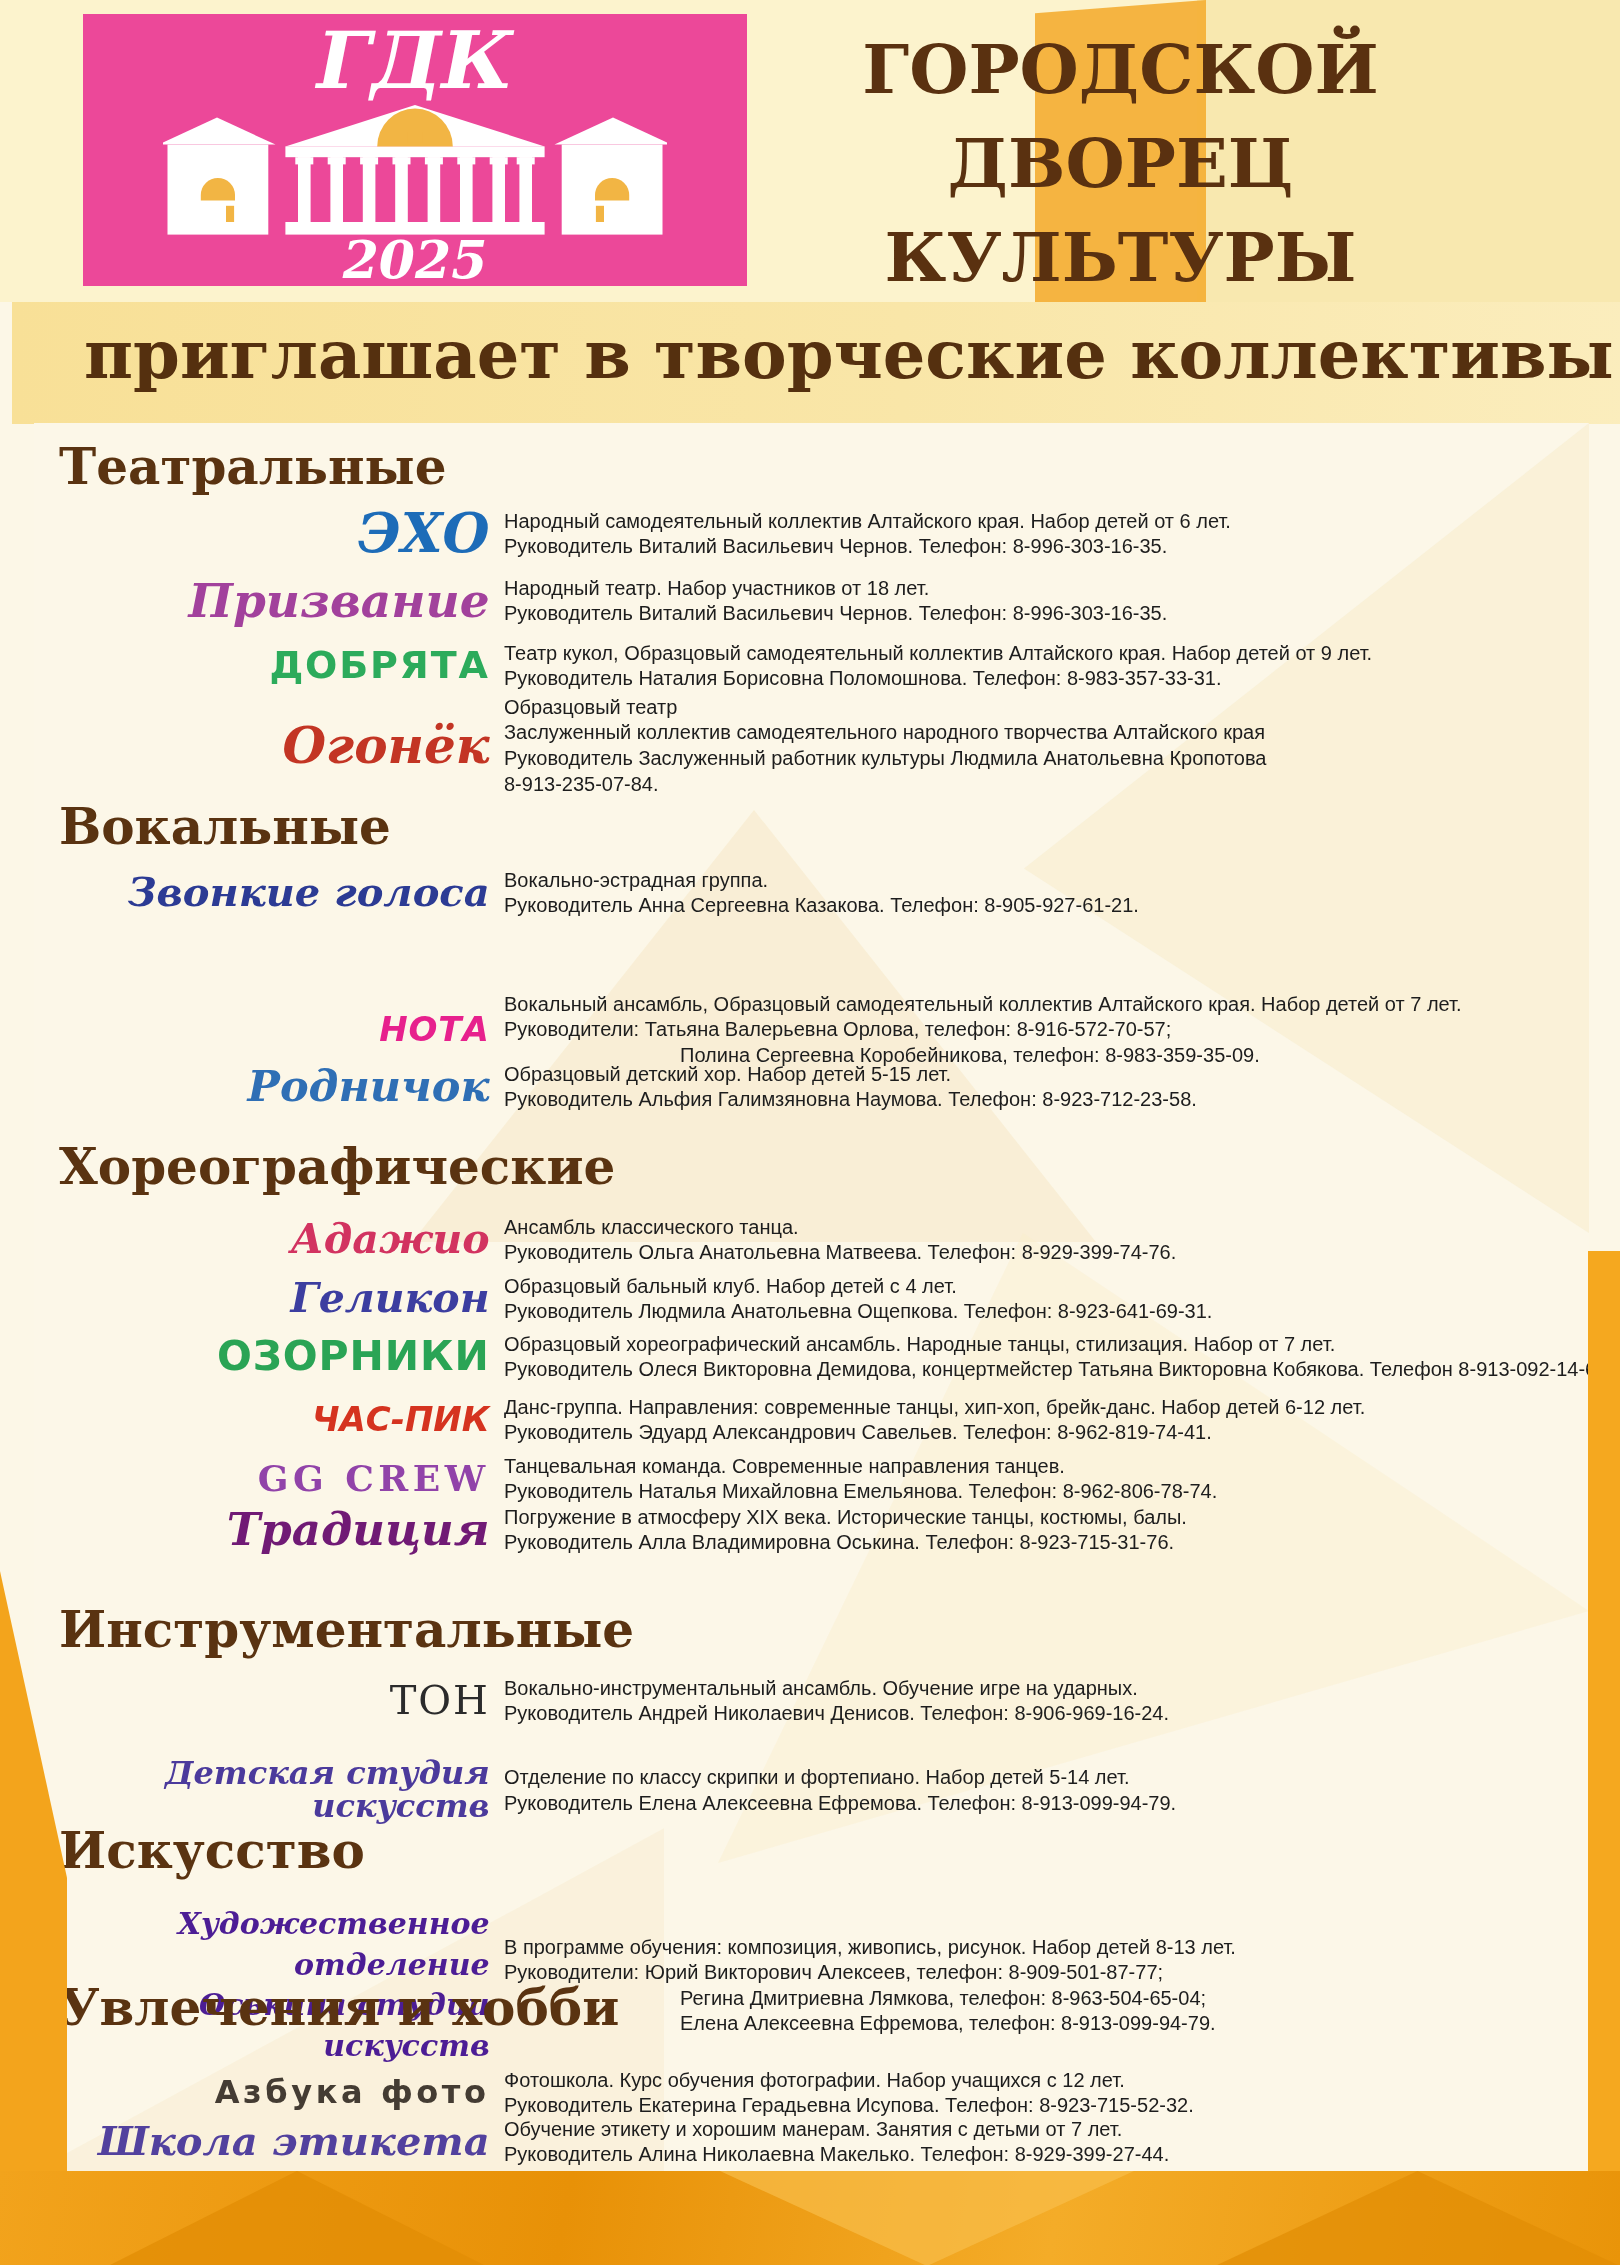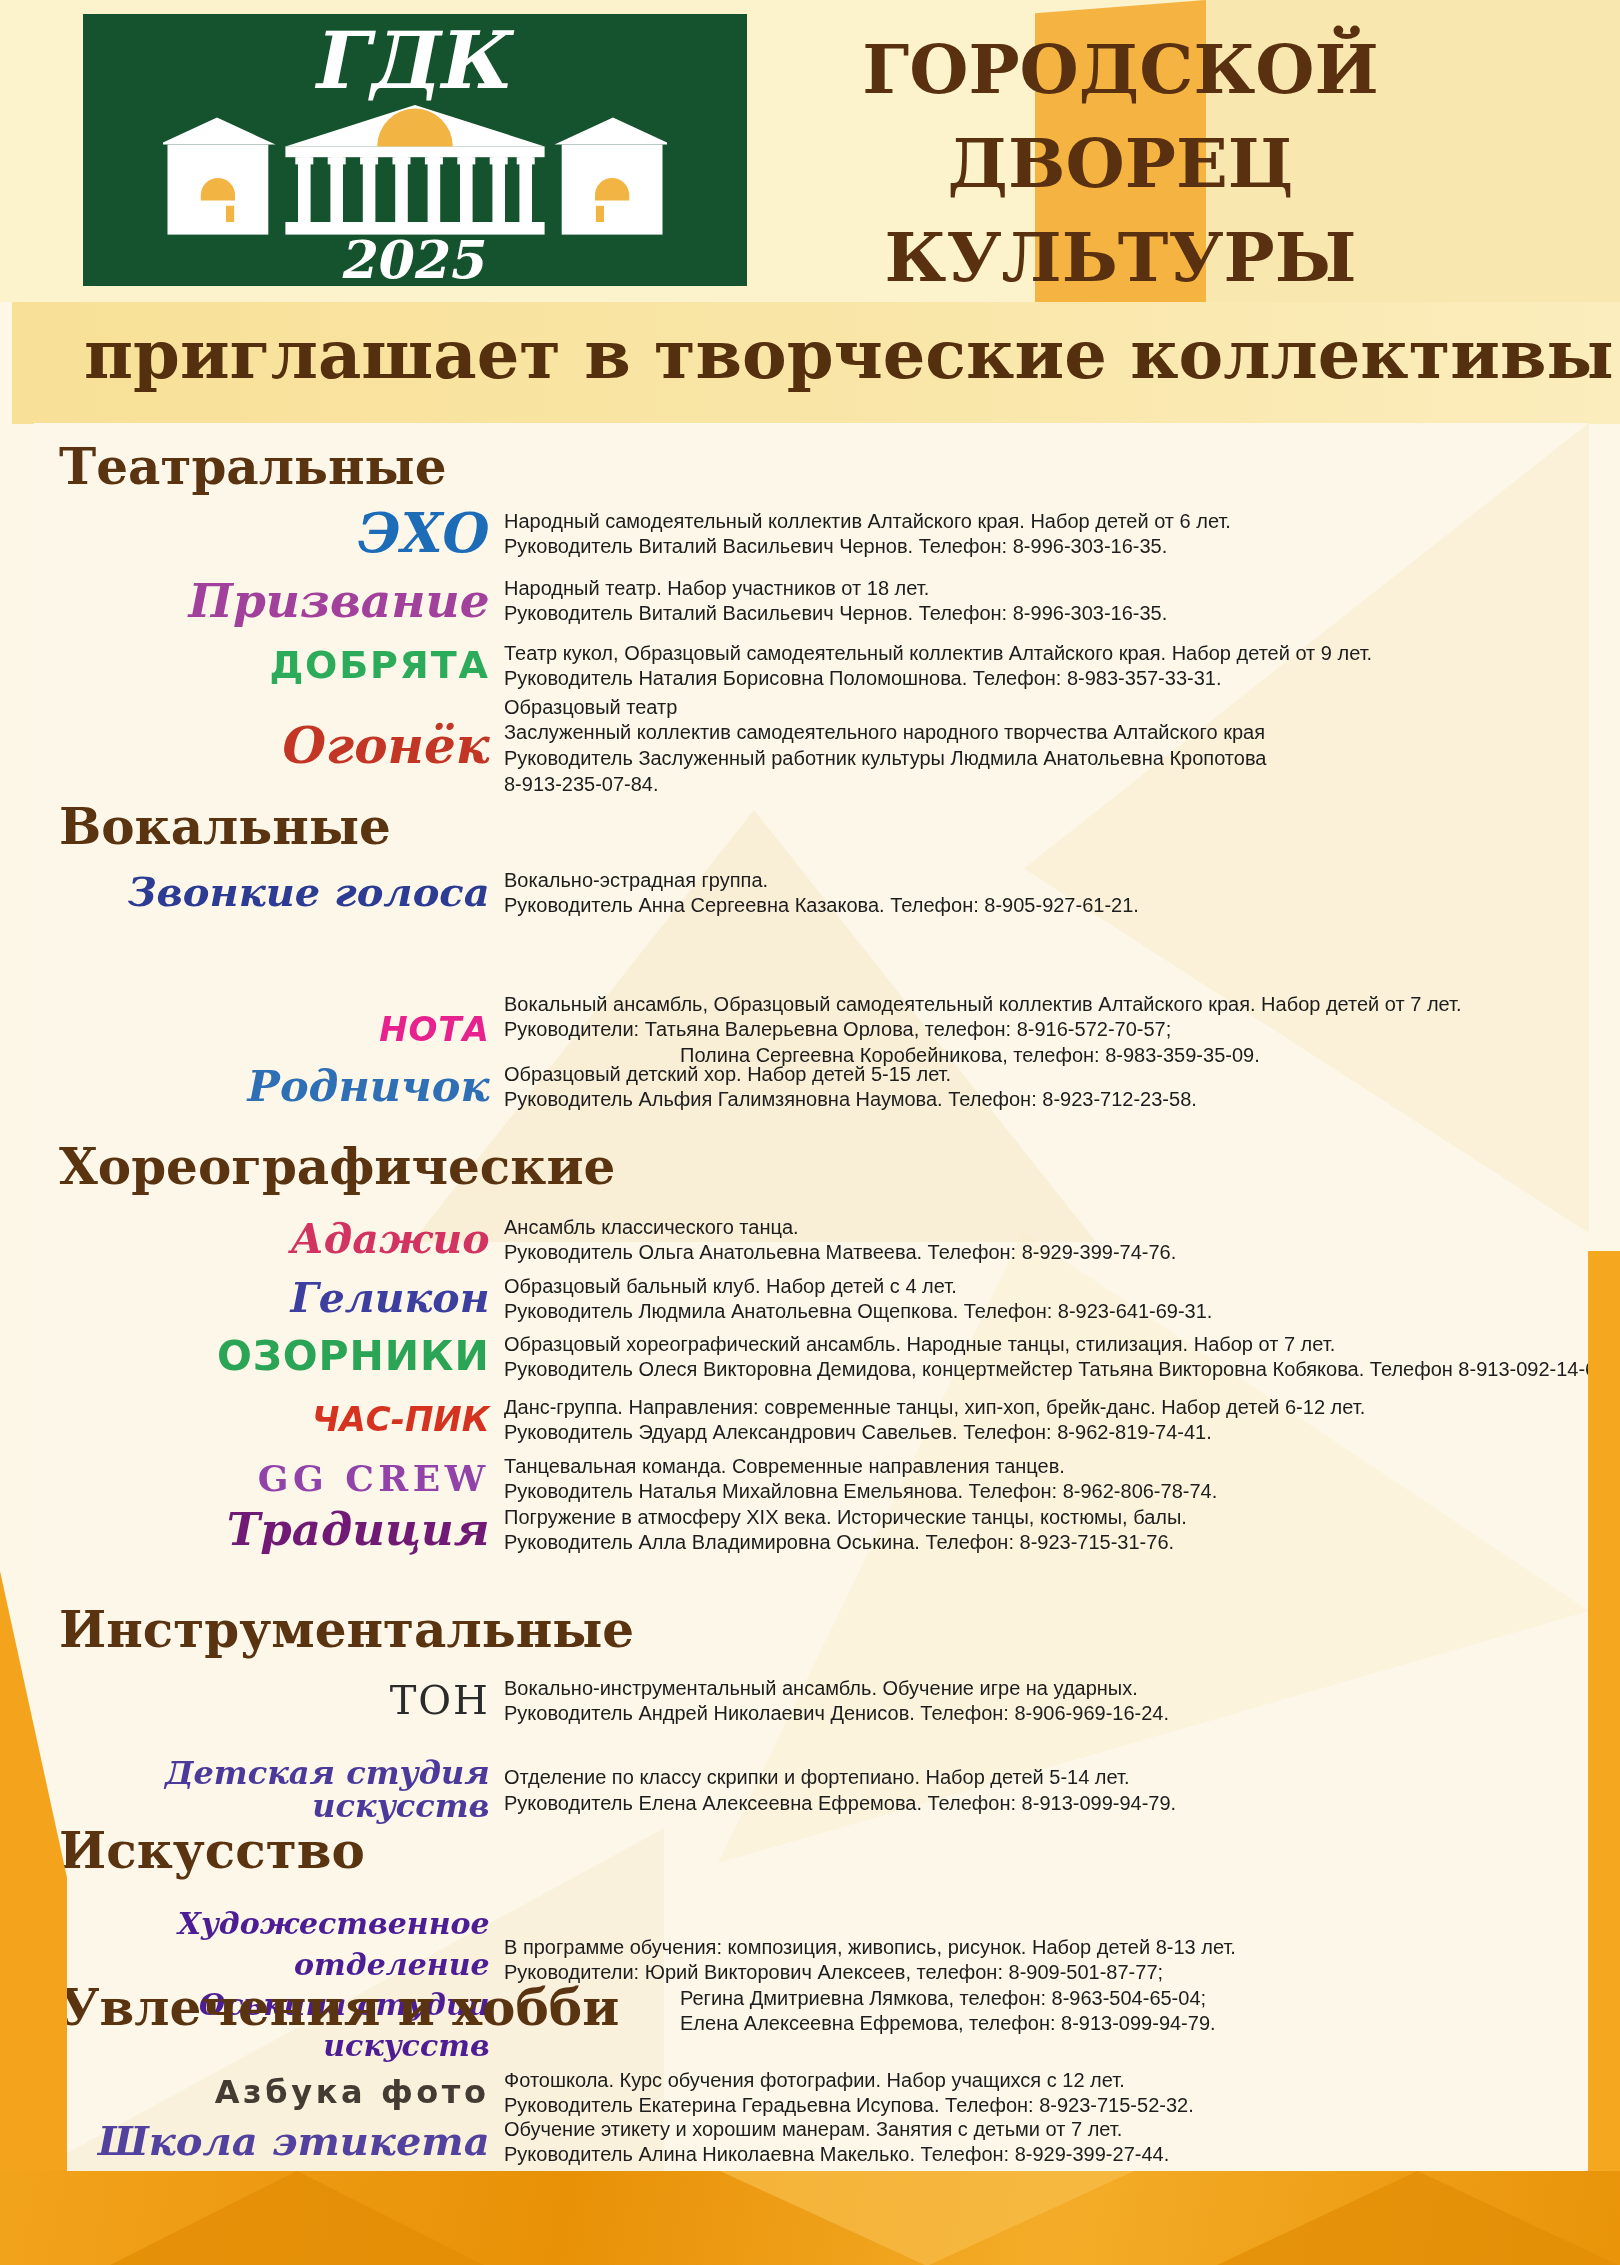--- a/index.html
+++ b/index.html
@@ -6,21 +6,21 @@
   .page{position:relative;width:1620px;height:2266px;overflow:hidden;
         background:#FCF7E7;font-family:"Liberation Sans",sans-serif;}
 
   
   .header{position:absolute;left:0;top:0;width:1620px;height:302px;background:#FCF3CD;}
   .hfacet1{position:absolute;left:1035px;top:0;width:171px;height:657px;background:#F4AF35;
            clip-path:polygon(0 2%,100% 0,100% 98%,0 100%);opacity:.92;}
   .hfacet2{position:absolute;left:1197px;top:0;width:423px;height:576px;background:#F7E4A4;
            clip-path:polygon(0 0,100% 0,100% 55%,0 100%);opacity:.75;}
 
-  .logo{position:absolute;left:83px;top:14.4px;width:664px;height:272px;background:#14532d;
+  .logo{position:absolute;left:83px;top:14.4px;width:664px;height:272px;background:#ec4899;
         text-align:center;color:#fff;}
   .logo-abbr{font-family:"DejaVu Serif",serif;font-style:italic;font-weight:bold;
              font-size:79px;line-height:1.05;margin-top:5.4px;}
   .logo-year{font-family:"DejaVu Serif",serif;font-style:italic;font-weight:bold;
              font-size:52px;line-height:1;margin-top:-5.4px;}
   .logo svg{display:block;margin:1.8px auto 0 auto;}
 
   .title{position:absolute;left:765px;top:23.4px;width:711px;text-align:center;
          font-family:"DejaVu Serif",serif;font-weight:bold;color:#5A3110;
          font-size:68px;line-height:1.38;}

